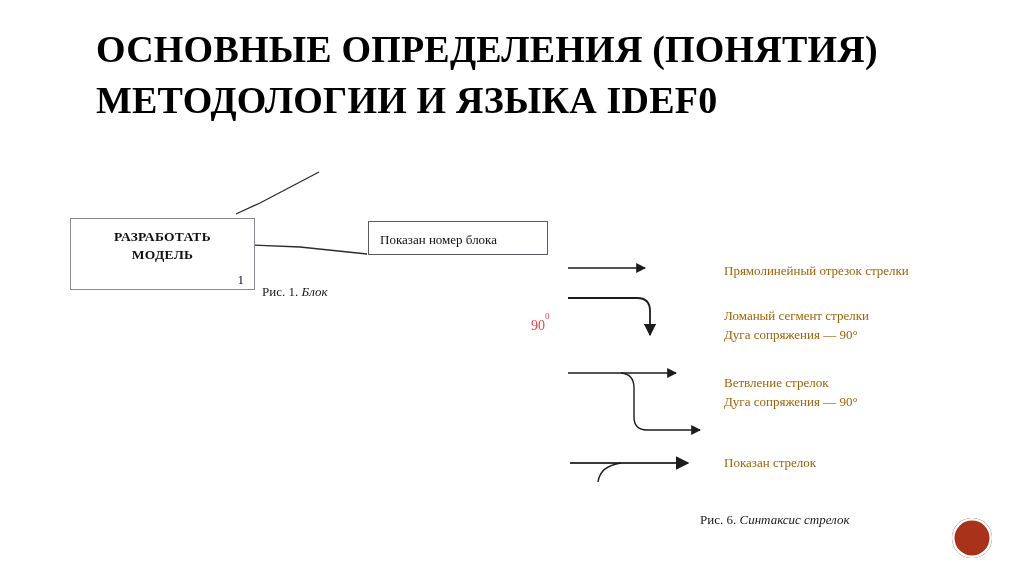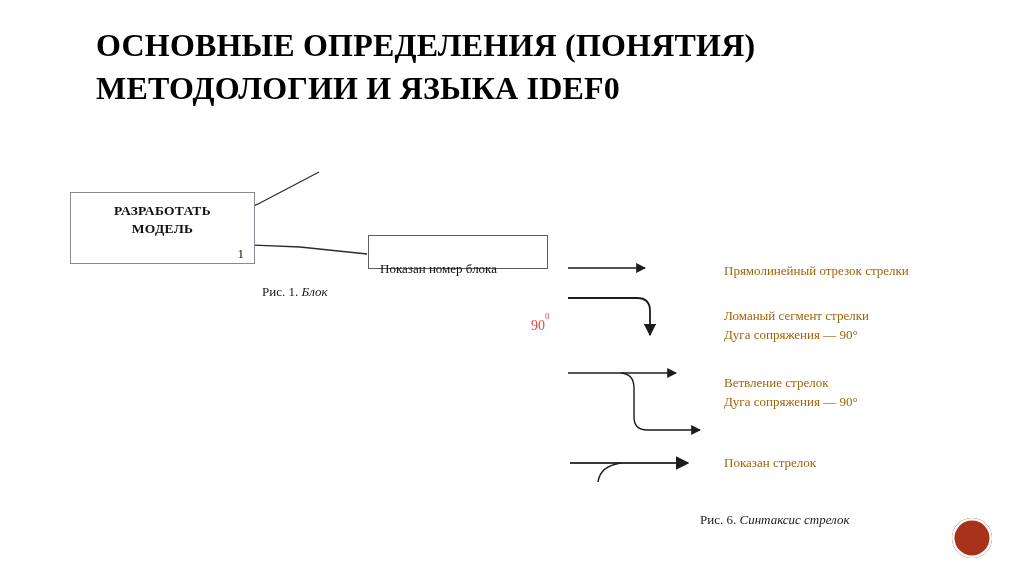--- a/index.html
+++ b/index.html
@@ -21,31 +21,32 @@
   }
 
   
   #title {
     position: absolute;
     left: 96px;
     top: 24px;
     width: 860px;
     font-family: "Liberation Serif", "DejaVu Serif", serif;
     font-weight: bold;
-    font-size: 32px;
+    font-size: 38px;
     line-height: 1.33;
     letter-spacing: 0.2px;
     color: #000000;
     white-space: pre-line;
   }
   .block {
     position: absolute;
     box-sizing: border-box;
     border: 1.3px solid #8a8a93;
     background: #ffffff;
+    margin-top: 26px;
   }
   #main-block {
     left: 70px;
     top: 192px;
     width: 185px;
     height: 72px;
   }
   #main-block .block-title {
     position: absolute;
     left: 0;
@@ -79,24 +80,24 @@
     white-space: pre-line;
   }
   #callout-name {
     left: 320px;
     top: 160px;
     width: 196px;
     height: 53px;
   }
   #callout-number {
     left: 368px;
-    top: 235px;
+    top: 221px;
     width: 180px;
     height: 34px;
-    padding-top: 24px;
+    padding-top: 9px;
   }
 
   .caption {
     position: absolute;
     font-size: 13px;
     color: #1a1a1a;
     white-space: nowrap;
   }
   .caption .cap-italic { font-style: italic; }
   #fig1-caption { left: 262px; top: 284px; }

